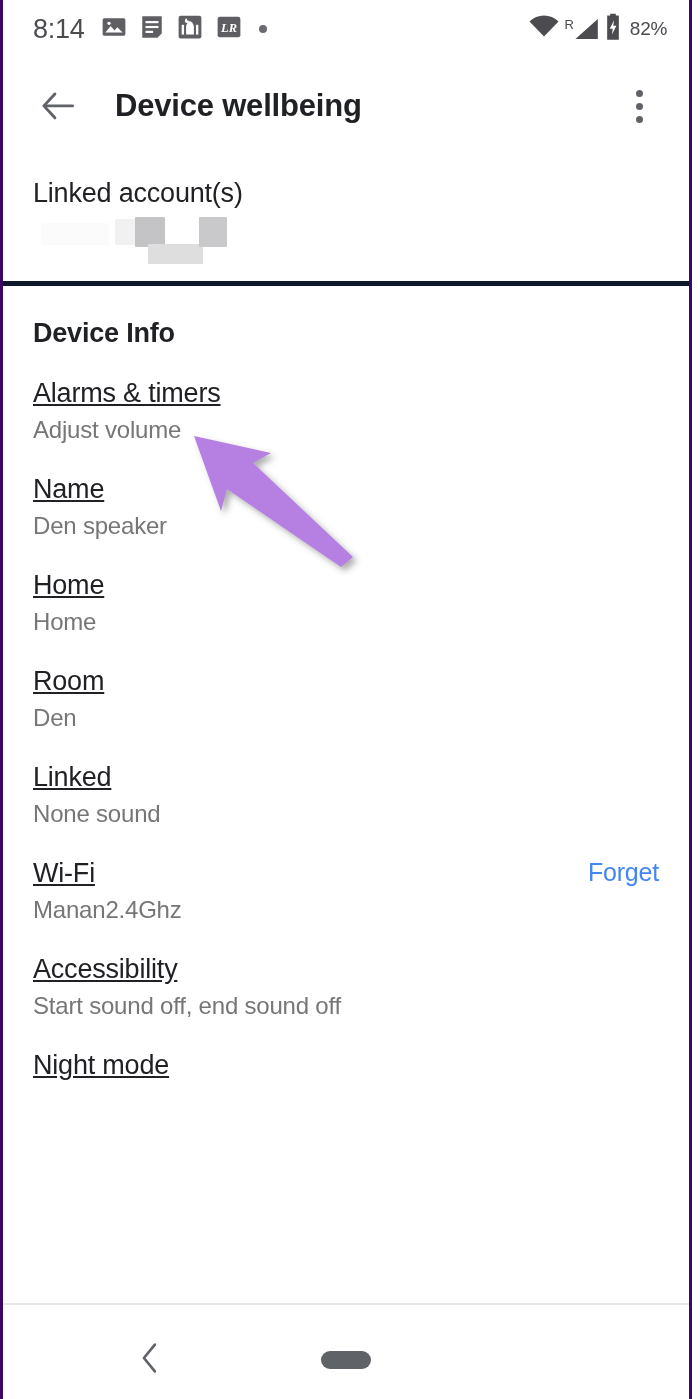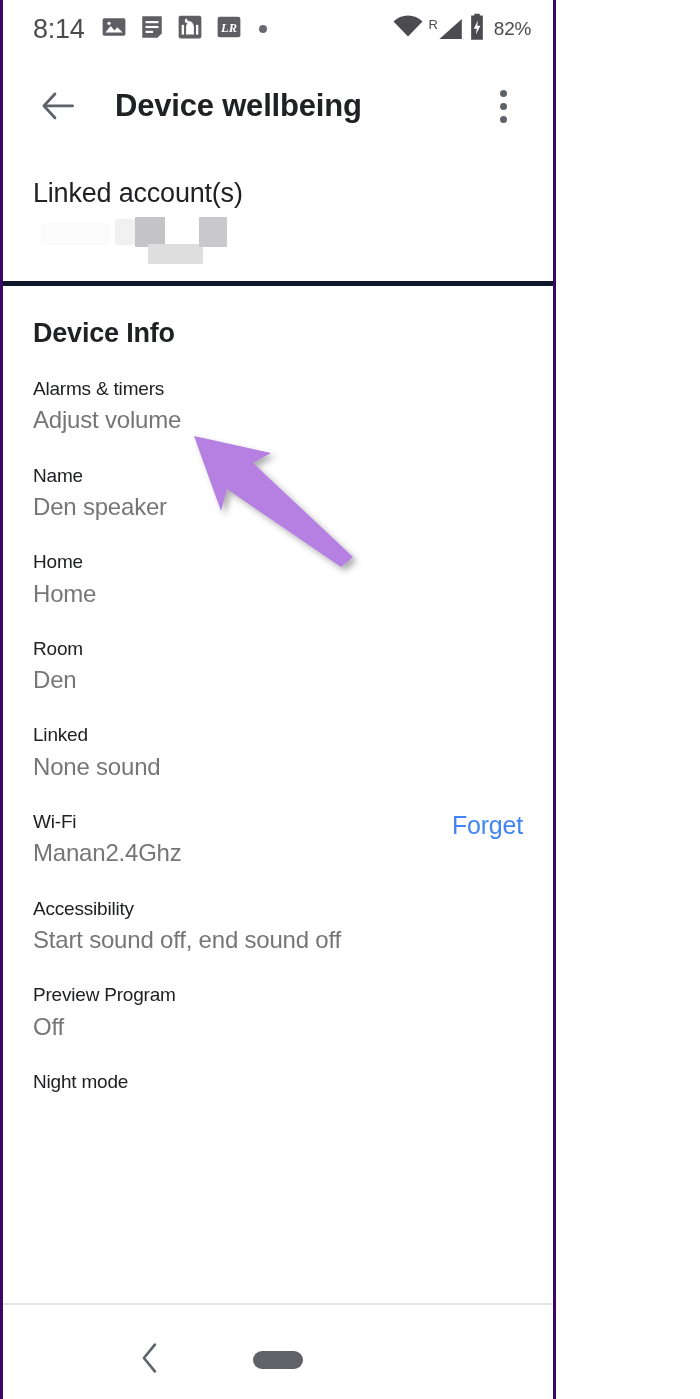--- a/index.html
+++ b/index.html
@@ -6,21 +6,21 @@
 
   html, body {
     width: 700px;
     height: 1399px;
     background: #ffffff;
     font-family: "Liberation Sans", sans-serif;
   }
 
   #screen {
     position: relative;
-    width: 556px;
+    width: 692px;
     height: 1399px;
     background: #ffffff;
     border-left: 3px solid #3b0764;
     border-right: 3px solid #3b0764;
     overflow: hidden;
   }
 
   
   .status-bar {
     position: relative;
@@ -144,24 +144,25 @@
     letter-spacing: -0.2px;
   }
   .row {
     position: relative;
     padding: 29px 30px 0 30px;
     display: flex;
     align-items: flex-start;
   }
   .row-texts { flex: 1 1 auto; min-width: 0; }
   .row-title {
-    font-size: 19px;
+    font-size: 27px;
     color: #202124;
     line-height: 1.18;
     letter-spacing: -0.2px;
+    text-decoration: underline;
   }
   .row-sub {
     font-size: 24px;
     color: #767676;
     line-height: 1.3;
     margin-top: 4px;
     letter-spacing: -0.2px;
   }
   .row-action {
     font-size: 25px;
@@ -357,26 +358,20 @@
     </div>
 
 
     <div class="row">
       <div class="row-texts">
         <div class="row-title">Accessibility</div>
         <div class="row-sub">Start sound off, end sound off</div>
       </div>
     </div>
 
-    <div class="row">
-      <div class="row-texts">
-        <div class="row-title">Preview Program</div>
-        <div class="row-sub">Off</div>
-      </div>
-    </div>
 
     <div class="row">
       <div class="row-texts">
         <div class="row-title">Night mode</div>
       </div>
     </div>
 
   </div>
 
   <div class="callout-arrow">

